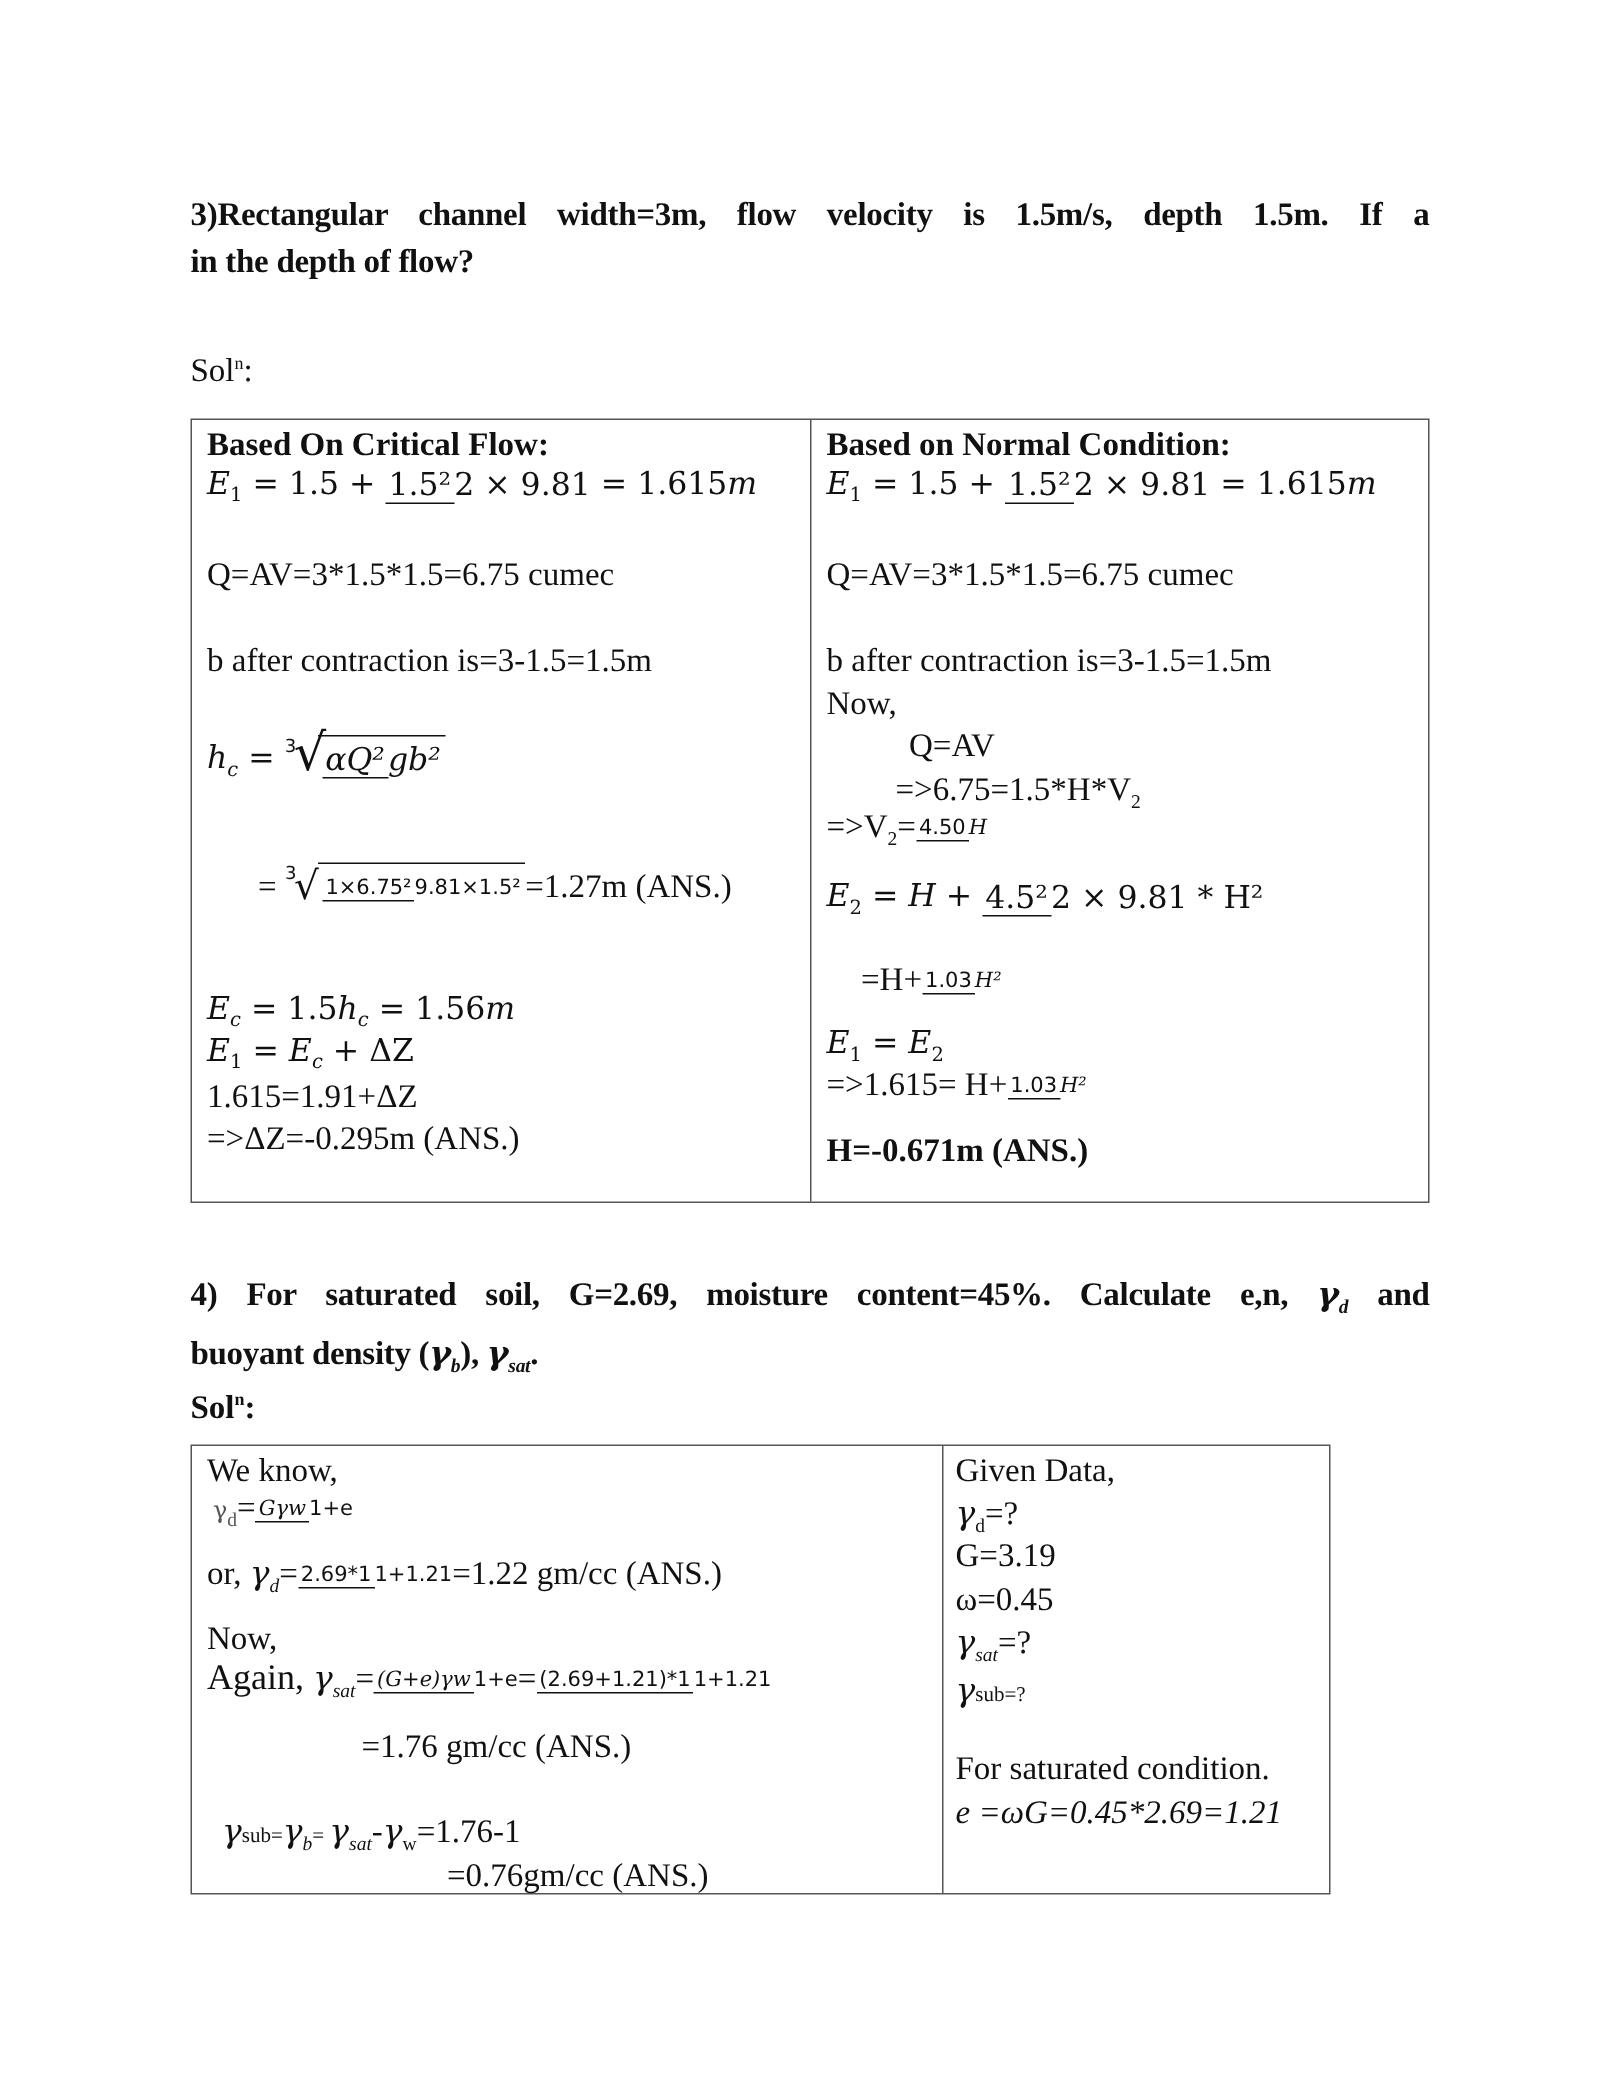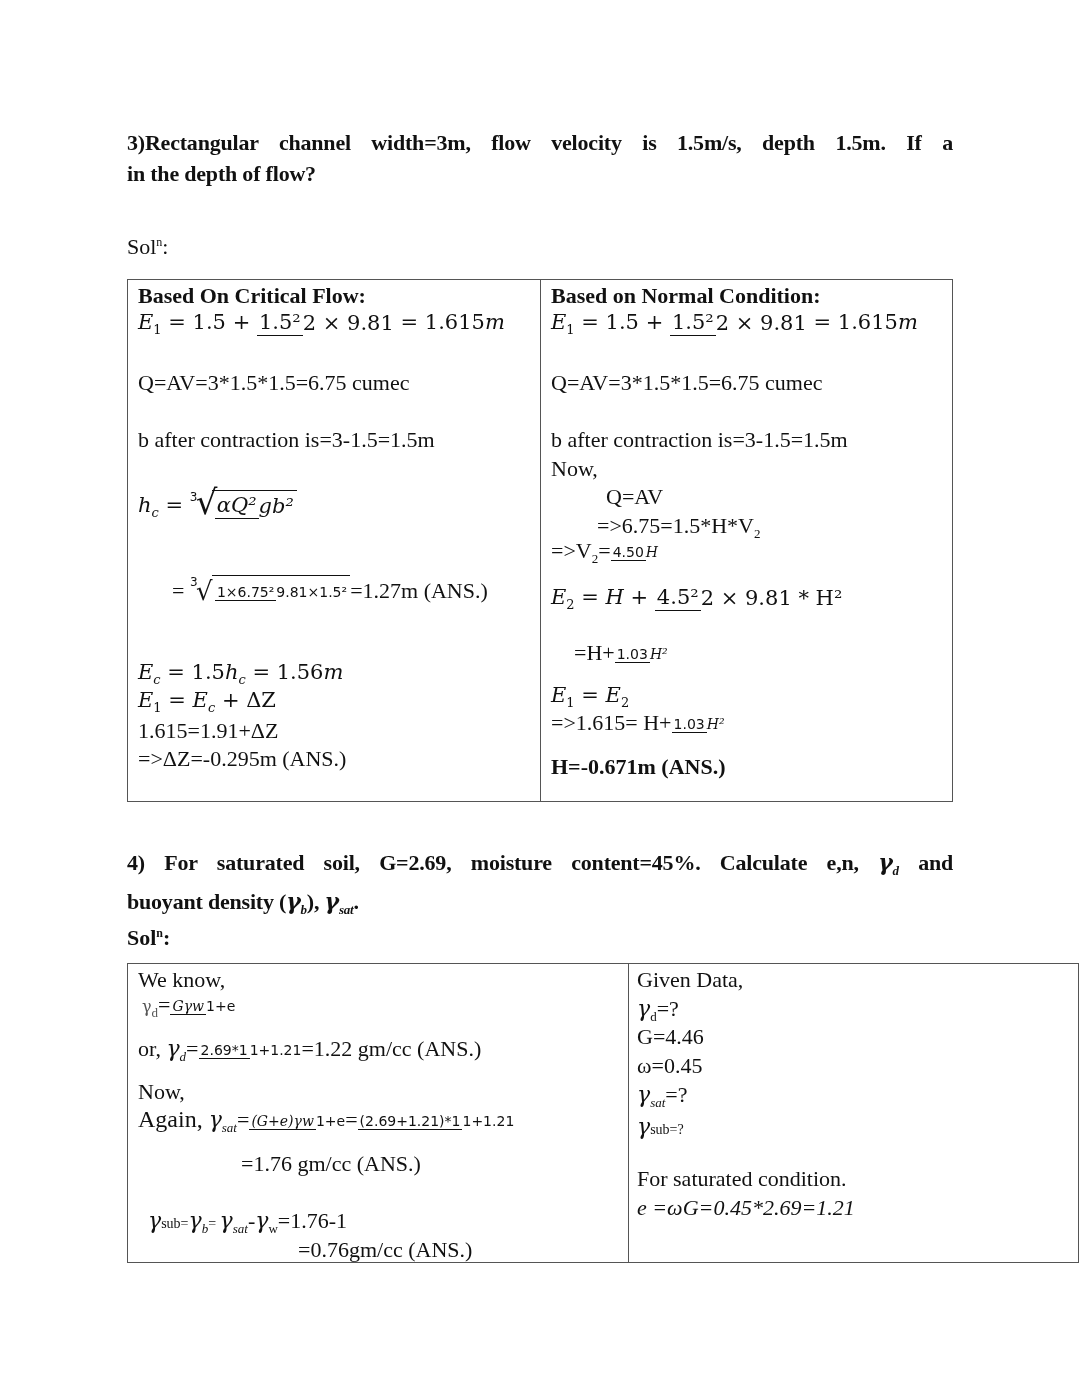--- a/index.html
+++ b/index.html
@@ -126,21 +126,21 @@
 </div>
 
 <div class="q" style="top:847px;">
   <span class="jl"><span>4) For saturated soil, G=2.69, moisture content=45%. Calculate e,n, </span><span class="mi" style="font-family:'DejaVu Serif',serif;">γ</span><sub class="mi">d</sub><span> and</span></span>
   <span><span>buoyant density (</span><span class="mi" style="font-family:'DejaVu Serif',serif;">γ</span><sub class="mi">b</sub><span>), </span><span class="mi" style="font-family:'DejaVu Serif',serif;">γ</span><sub class="mi">sat</sub><span>.</span></span>
 </div>
 <div class="sol bold" style="top:925px;">
   <span>Sol</span><sup>n</sup><span>:</span>
 </div>
 
-<div class="tbl" style="left:127px; top:963px; width:952px; height:300px;">
+<div class="tbl" style="left:127px; top:963px; width:760px; height:300px;">
   <div class="div" style="left:500px;"></div>
 
   <div class="cell" style="left:0; width:500px;">
     <div class="line" style="left:10px; top:3px;">We know,</div>
     <div class="line" style="left:14px; top:28px;">
       <span style="color:#555;font-family:'DejaVu Serif',serif;font-size:16px;">γ</span><sub style="color:#555">d</sub><span>=</span><span class="frac">
           <span class="num smallm">Gγw</span>
           <span class="den small">1+e</span>
         </span>
     </div>
@@ -165,21 +165,21 @@
       <span style="font-family:'DejaVu Serif',serif;font-style:italic;">γ</span><span style="font-size:14px">sub</span><span style="font-size:14px">=</span><span style="font-family:'DejaVu Serif',serif;font-style:italic;">γ</span><sub class="mi">b</sub><span style="font-size:14px">= </span><span style="font-family:'DejaVu Serif',serif;font-style:italic;">γ</span><sub class="mi">sat</sub><span>-</span><span style="font-family:'DejaVu Serif',serif;font-style:italic;">γ</span><sub>w</sub><span>=1.76-1</span>
     </div>
     <div class="line" style="left:170px; top:273px;">=0.76gm/cc (ANS.)</div>
   </div>
 
   <div class="cell" style="left:501px; width:324px;">
     <div class="line" style="left:8px; top:3px;">Given Data,</div>
     <div class="line" style="left:8px; top:32px;">
       <span style="font-family:'DejaVu Serif',serif;font-style:italic;">γ</span><sub>d</sub><span>=?</span>
     </div>
-    <div class="line" style="left:8px; top:60px;">G=4.46</div>
+    <div class="line" style="left:8px; top:60px;">G=3.19</div>
     <div class="line" style="left:8px; top:89px;">ω=0.45</div>
     <div class="line" style="left:8px; top:118px;">
       <span style="font-family:'DejaVu Serif',serif;font-style:italic;">γ</span><sub class="mi">sat</sub><span>=?</span>
     </div>
     <div class="line" style="left:8px; top:150px;">
       <span style="font-family:'DejaVu Serif',serif;font-style:italic;">γ</span><span style="font-size:14px">sub</span><span style="font-size:14px">=?</span>
     </div>
     <div class="line" style="left:8px; top:202px;text-align:right;">For saturated condition.</div>
     <div class="line" style="left:8px; top:231px;font-style:italic;"> e =ωG=0.45*2.69=1.21</div>
   </div>

